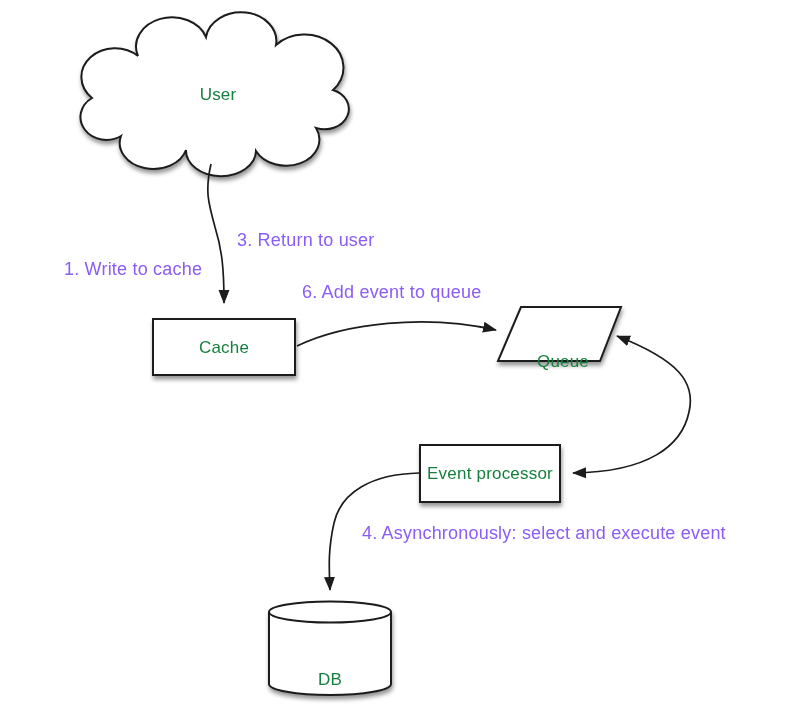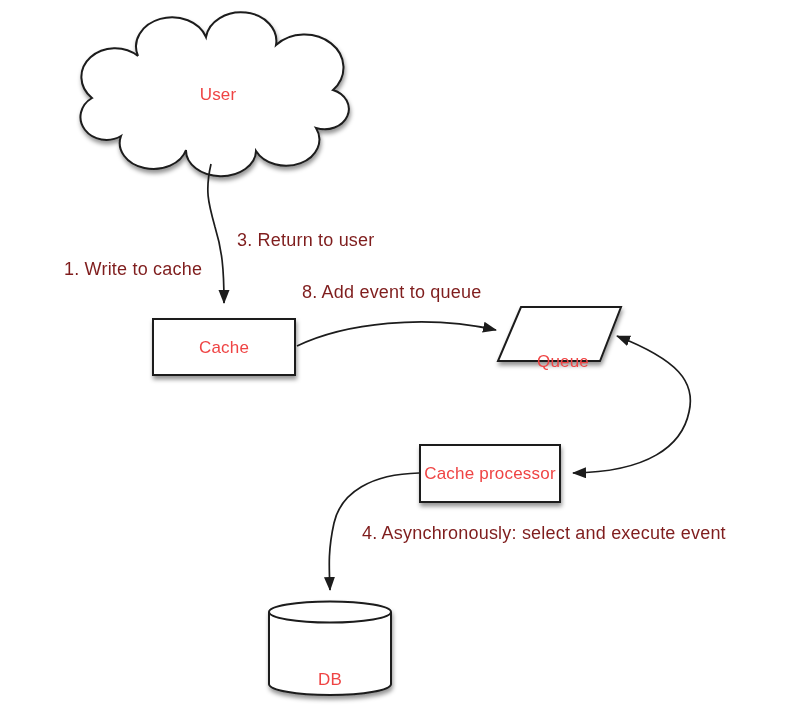--- a/index.html
+++ b/index.html
@@ -17,30 +17,30 @@
   }
   .stage svg {
     position: absolute;
     left: 0;
     top: 0;
   }
   .node-label {
     position: absolute;
     transform: translate(-50%, -50%);
     font-size: 17px;
-    color: #ef4444;
+    color: #15803d;
     white-space: nowrap;
     text-align: right;
     letter-spacing: 0.2px;
   }
   .edge-label {
     position: absolute;
     transform: translateY(-50%);
     font-size: 18px;
-    color: #7f1d1d;
+    color: #8b5cf6;
     white-space: nowrap;
     letter-spacing: 0.2px;
   }
 </style>
 </head>
 <body>
 
 <div class="stage">
 
   <svg width="786" height="728" viewBox="0 0 786 728">
@@ -91,21 +91,21 @@
     <path d="M 297,346 C 345,323 425,314 496,330" fill="none" stroke="#1c1c1c" stroke-width="1.7" marker-end="url(#arrow)"></path>
 
     <path d="M 617,336 C 678,360 696,382 689,412 C 682,446 648,472 573,473" fill="none" stroke="#1c1c1c" stroke-width="1.7" marker-start="url(#arrow-rev)" marker-end="url(#arrow)"></path>
 
     <path d="M 419,473 C 372,474 341,492 334,523 C 328,550 329,566 330,590" fill="none" stroke="#1c1c1c" stroke-width="1.7" marker-end="url(#arrow)"></path>
   </svg>
 
   <div class="node-label" style="left:218px; top:95px;">User</div>
   <div class="node-label" style="left:224px; top:348px;">Cache</div>
   <div class="node-label" style="left:563px; top:334px;margin-top:28px;">Queue</div>
-  <div class="node-label" style="left:490px; top:474px;">Cache processor</div>
+  <div class="node-label" style="left:490px; top:474px;">Event processor</div>
   <div class="node-label" style="left:330px; top:652px;margin-top:28px;">DB</div>
 
   <div class="edge-label" style="left:64px; top:269px;">1. Write to cache</div>
-  <div class="edge-label" style="left:302px; top:292px;">8. Add event to queue</div>
+  <div class="edge-label" style="left:302px; top:292px;">6. Add event to queue</div>
   <div class="edge-label" style="left:237px; top:240px;">3. Return to user</div>
   <div class="edge-label" style="left:362px; top:533px;">4. Asynchronously: select and execute event</div>
 
 </div>
 
 </body></html>

